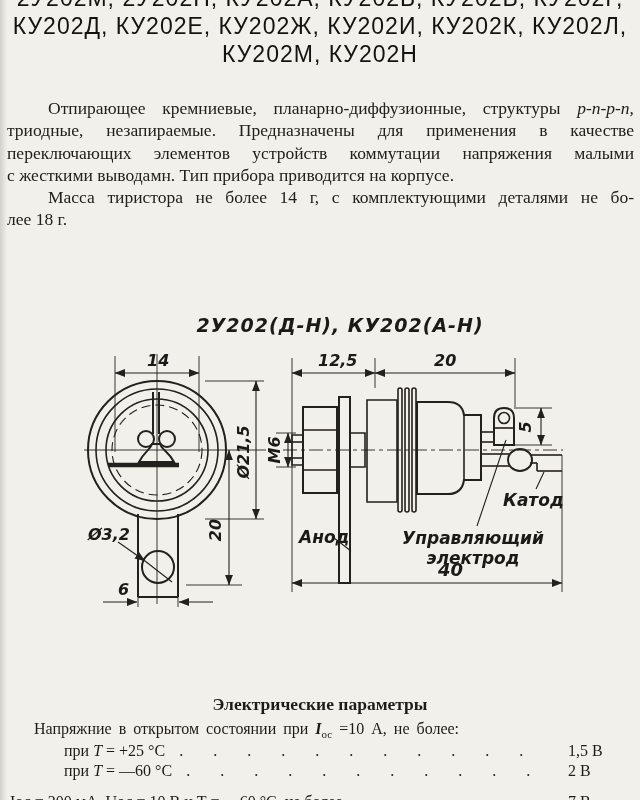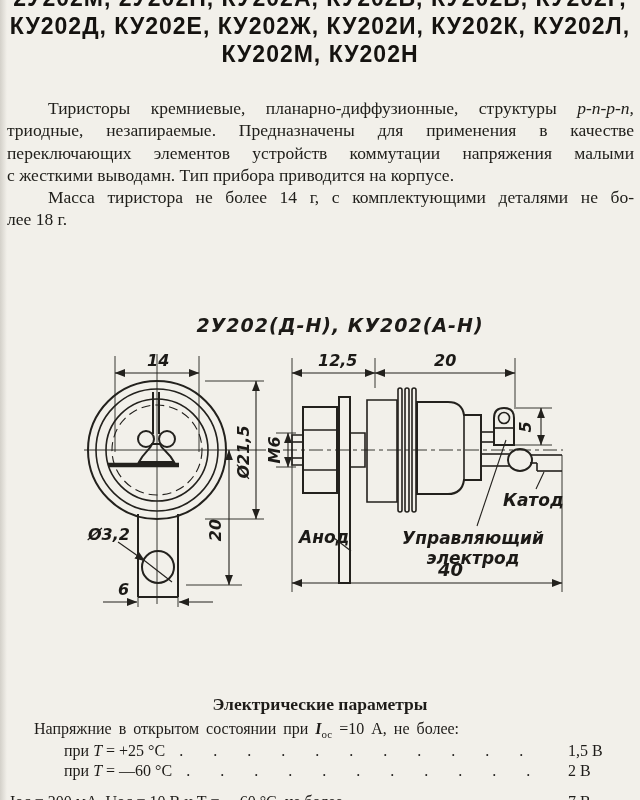--- a/index.html
+++ b/index.html
@@ -14,21 +14,21 @@
   #page::before{
     content:"";position:absolute;left:0;top:0;bottom:0;width:7px;
     background:linear-gradient(90deg, rgba(120,115,105,.25), rgba(120,115,105,0));
     pointer-events:none;
   }
   .abs{position:absolute;}
   
   .h-line{
     width:640px;text-align:center;
     font-family:"Liberation Sans", sans-serif;
-    font-weight:bold;font-size:23px;line-height:28px;
+    font-weight:normal;font-size:23px;line-height:28px;
     letter-spacing:1px;color:#151310;
   }
   .clip-top{left:0;top:0;width:640px;height:11px;overflow:hidden;}
   .clip-top .h-line{margin-top:-16px;}
   
   .para{
     left:7px;top:97px;width:627px;
     font-size:17.5px;line-height:22.3px;color:#21201c;
   }
   .pl{text-align:justify;text-align-last:justify;white-space:normal;}
@@ -83,21 +83,21 @@
 <div id="page">
 
   <div class="abs clip-top">
     <div class="h-line">2У202М, 2У202Н, КУ202А, КУ202Б, КУ202В, КУ202Г,</div>
   </div>
 
   <div class="abs h-line" style="left:0;top:12px;">КУ202Д, КУ202Е, КУ202Ж, КУ202И, КУ202К, КУ202Л,</div>
   <div class="abs h-line" style="left:0;top:40px;">КУ202М, КУ202Н</div>
 
   <div class="abs para">
-    <div class="pl indent"><span>Тиристоры кремниевые, планарно-диффузионные, структуры </span><span class="it">p-n-p-n,</span></div>
+    <div class="pl indent"><span>Отпирающее кремниевые, планарно-диффузионные, структуры </span><span class="it">p-n-p-n,</span></div>
     <div class="pl">триодные, незапираемые. Предназначены для применения в качестве</div>
     <div class="pl">переключающих элементов устройств коммутации напряжения малыми</div>
     <div class="pl last">с жесткими выводамн. Тип прибора приводится на корпусе.</div>
     <div class="pl indent">Масса тиристора не более 14 г, с комплектующими деталями не бо-</div>
     <div class="pl last">лее 18 г.</div>
   </div>
 
   <div class="abs fig-title">2У202(Д-Н), КУ202(А-Н)</div>
 
   <svg class="abs drawing" width="640" height="320" viewBox="0 0 640 320">

